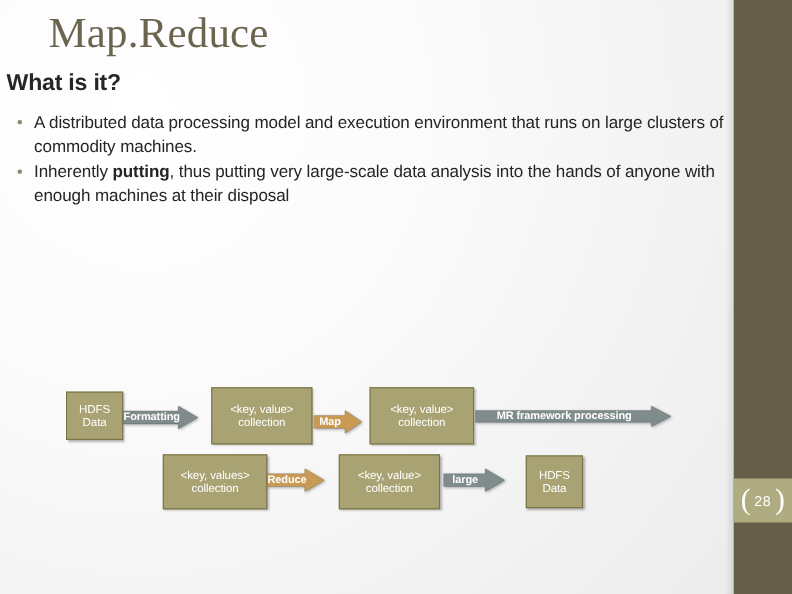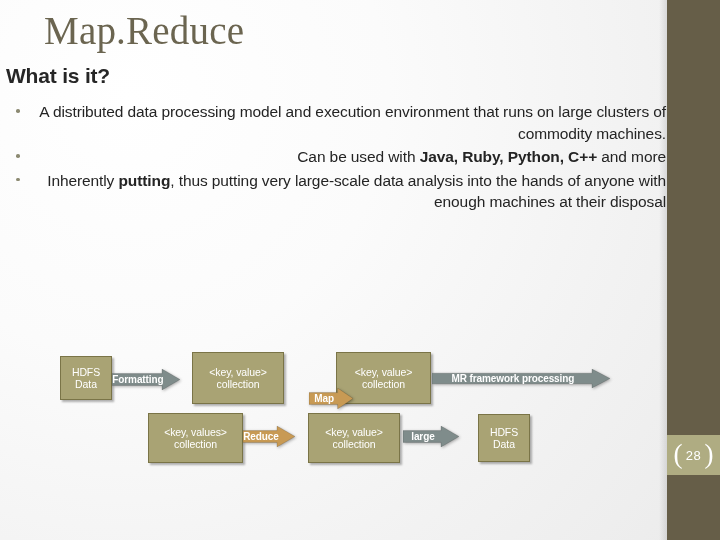--- a/index.html
+++ b/index.html
@@ -52,21 +52,21 @@
 
   
   .heading{
     position:absolute;left:6px;top:64px;
     font-size:21px;font-weight:bold;color:#262626;
     letter-spacing:-0.2px;
   }
 
   
   .bullets{
-    position:absolute;left:6px;top:101px;width:660px;text-align:right;
+    position:absolute;left:6px;top:101px;width:660px;
   }
   .bullet{
     position:relative;padding-left:25px;
     font-size:15.5px;color:#242424;line-height:21.5px;
     margin-bottom:2px;letter-spacing:-0.1px;
   }
   .bullet .dot{
     position:absolute;left:10px;top:8px;width:3.5px;height:3.5px;
     background:#8C8A72;border-radius:50%;
   }
@@ -125,21 +125,20 @@
       <span class="brk r">)</span>
     </div>
   </div>
 
   <div class="title">Map.Reduce</div>
 
   <div class="heading">What is it?</div>
 
   <div class="bullets" id="bullet-list">
       <div class="bullet"><span class="dot"></span><span>A distributed data processing model and execution environment that runs on large clusters of commodity machines.</span></div>
-      <div class="bullet"><span class="dot"></span><span>Can be used with </span><b>Java, Ruby, Python, C++</b><span>  and more</span></div>
       <div class="bullet"><span class="dot"></span><span>Inherently </span><b>putting</b><span>, thus putting very large-scale data analysis into the hands of anyone with enough machines at their disposal</span></div>
     </div>
 
 
   <div class="diagram" id="diagram">
       <div class="node" style="left: 60px; top: 356px; width: 52px; height: 44px;">
         <span>HDFS<br>Data</span>
       </div>
       <div class="node" style="left: 192px; top: 352px; width: 92px; height: 52px;">
         <span>&lt;key, value&gt;<br>collection</span>
@@ -155,21 +154,21 @@
       </div>
       <div class="node" style="left: 478px; top: 414px; width: 52px; height: 48px;">
         <span>HDFS<br>Data</span>
       </div>
       <div class="arrow" style="left: 112px; top: 368.5px; width: 68px; height: 21px; background: transparent;">
         <svg width="68" height="21" viewBox="0 0 68 21" style="position: absolute; left: 0px; top: 0px;">
           <path d="M0,4.62 L50,4.62 L50,0 L68,10.5 L50,21 L50,16.38 L0,16.38 Z" fill="#7F8C8B" stroke="rgba(0,0,0,0.18)" stroke-width="0.8"></path>
         </svg>
         <span class="lbl" style="padding-right: 16.2px;">Formatting</span>
       </div>
-      <div class="arrow" style="left: 285px; top: 388px; width: 44px; height: 21px; background: transparent; margin-left: 24px;">
+      <div class="arrow" style="left: 285px; top: 373px; width: 44px; height: 21px; background: transparent;">
         <svg width="44" height="21" viewBox="0 0 44 21" style="position: absolute; left: 0px; top: 0px;">
           <path d="M0,4.62 L28.6,4.62 L28.6,0 L44,10.5 L28.6,21 L28.6,16.38 L0,16.38 Z" fill="#C89A54" stroke="rgba(0,0,0,0.18)" stroke-width="0.8"></path>
         </svg>
         <span class="lbl" style="padding-right: 13.86px;">Map</span>
       </div>
       <div class="arrow" style="left: 432px; top: 368.5px; width: 178px; height: 19px; background: transparent; text-align: center;">
         <svg width="178" height="19" viewBox="0 0 178 19" style="position: absolute; left: 0px; top: 0px;">
           <path d="M0,4.18 L160,4.18 L160,0 L178,9.5 L160,19 L160,14.82 L0,14.82 Z" fill="#7F8C8B" stroke="rgba(0,0,0,0.18)" stroke-width="0.8"></path>
         </svg>
         <span class="lbl" style="padding-right: 16.2px;">MR framework processing</span>

